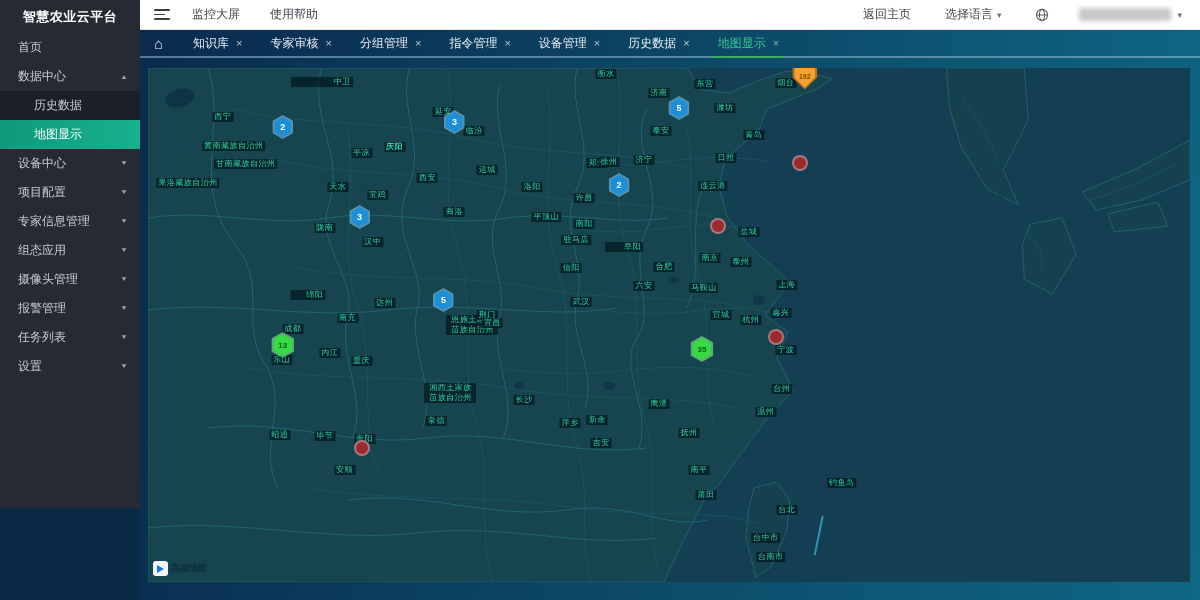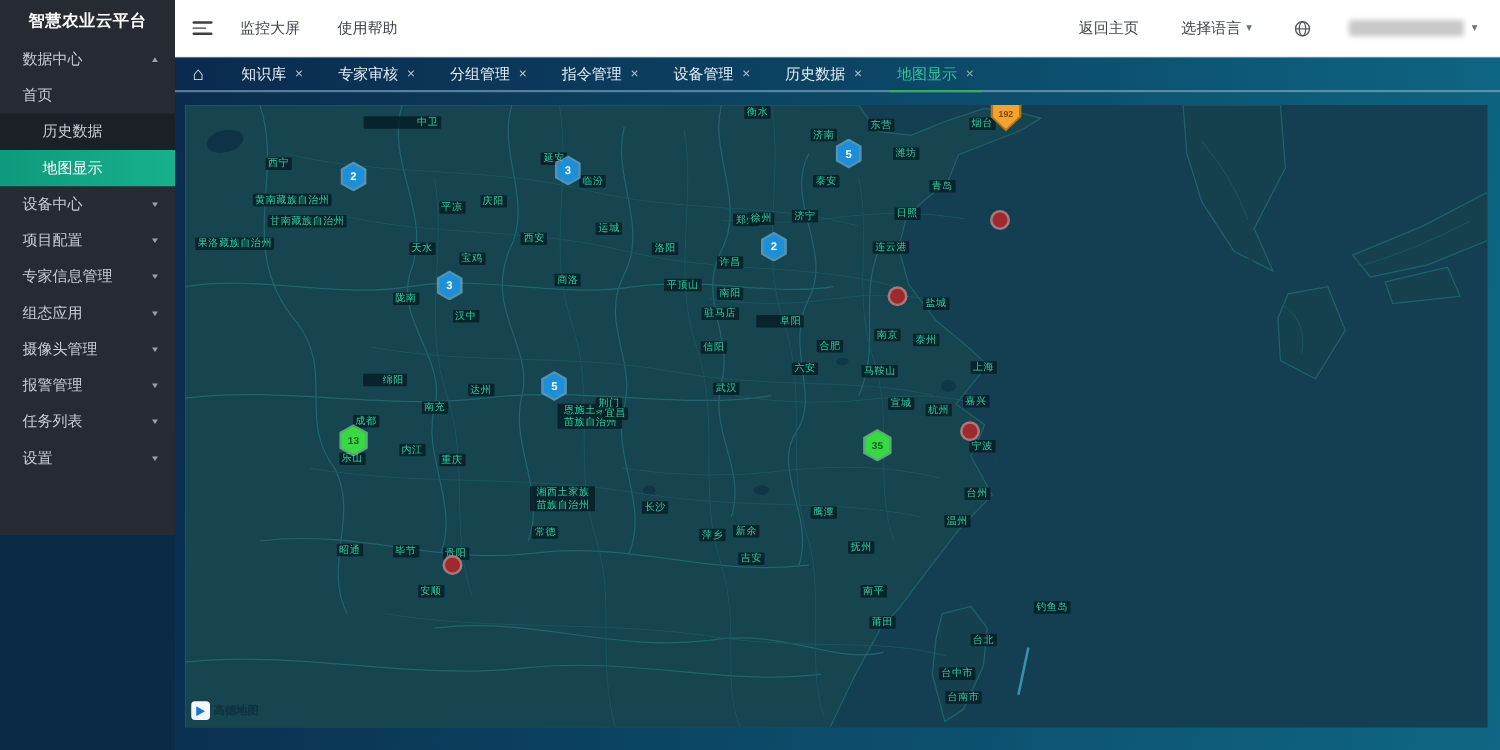--- a/index.html
+++ b/index.html
@@ -1,34 +1,34 @@
 <!DOCTYPE html>
 <html><head>
 <meta charset="utf-8">
 <style>
   * { margin:0; padding:0; box-sizing:border-box; }
   html,body { width:1200px; height:600px; overflow:hidden; background:#0a2a45;
     font-family:"Liberation Sans","DejaVu Sans",sans-serif; }
   .page { position:relative; width:1200px; height:600px; display:flex; }
 
   
-  .sidebar { width:140px; height:428px; background:#262b33; flex:0 0 140px; color:#cdd2d9; }
+  .sidebar { width:140px; height:508px; background:#262b33; flex:0 0 140px; color:#cdd2d9; }
   .sb-title { height:33px; display:flex; align-items:center; justify-content:center;
     color:#fff; font-size:13px; font-weight:bold; letter-spacing:.5px; }
   .sb-item { height:29px; display:flex; align-items:center; padding:0 12px 0 18px;
     font-size:12px; color:#c6ccd3; cursor:pointer; position:relative; }
   .sb-item .caret { margin-left:auto; font-size:8px; color:#9aa1a9; transform:scaleY(.8); }
   .sb-sub .sb-item { background:#1b1f26; padding-left:34px; }
   .sb-sub .sb-item.active { background:linear-gradient(90deg,#0e9a7c,#17b18c); color:#fff; }
 
   
   .main { flex:1; display:flex; flex-direction:column; min-width:0; }
 
   
-  .topbar { height:46px; background:#ffffff; display:flex; align-items:center;
+  .topbar { height:30px; background:#ffffff; display:flex; align-items:center;
     padding:0 18px 0 14px; border-bottom:1px solid #e6e6e6; }
   .hamburger { width:16px; height:11px; display:inline-flex; flex-direction:column;
     justify-content:space-between; margin-right:22px; cursor:pointer; }
   .hamburger i { display:block; height:1.6px; background:#3a3f45; border-radius:1px; }
   .hamburger i:nth-child(1){ width:16px; } .hamburger i:nth-child(2){ width:11px; }
   .hamburger i:nth-child(3){ width:16px; }
   .tb-link { font-size:12px; color:#40454b; margin-right:30px; cursor:pointer; white-space:nowrap; }
   .tb-right { margin-left:auto; display:flex; align-items:center; }
   .tb-right .tb-link { margin-right:0; margin-left:34px; display:inline-flex; align-items:center; gap:4px; }
   .dd { font-size:9px; color:#6b7177; }
@@ -90,25 +90,25 @@
 </style>
 </head>
 <body>
 
 <div class="page">
 
   <aside class="sidebar">
     <div class="sb-title">智慧农业云平台</div>
     <nav>
       <div class="sb-item">
+        <span>首页</span>
+      </div>
+      <div class="sb-item">
         <span>数据中心</span>
         <span class="caret">▲</span>
-      </div>
-      <div class="sb-item">
-        <span>首页</span>
       </div>
       <div class="sb-sub">
         <div class="sb-item">
           <span>历史数据</span>
         </div>
         <div class="sb-item active">
           <span>地图显示</span>
         </div>
       </div>
       <div class="sb-item">
@@ -273,21 +273,21 @@
 
         <div id="map-labels">
             <div class="city-label" style="left: 7.18391%; top: 9.53307%;">西宁</div>
             <div class="city-label" style="left: 8.23755%; top: 15.1751%;">黄南藏族自治州</div>
             <div class="city-label" style="left: 9.38697%; top: 18.677%;">甘南藏族自治州</div>
             <div class="city-label" style="left: 3.83142%; top: 22.3735%;">果洛藏族自治州</div>
             <div class="city-label" style="left: 16.6667%; top: 2.72374%; padding-left: 43px;">中卫</div>
             <div class="city-label" style="left: 28.3525%; top: 8.56031%;">延安</div>
             <div class="city-label" style="left: 31.3218%; top: 12.2568%;">临汾</div>
             <div class="city-label" style="left: 32.567%; top: 19.8444%;">运城</div>
-            <div class="city-label" style="left: 23.659%; top: 15.3696%;">庆阳</div>
+            <div class="city-label" style="left: 23.659%; top: 15.3696%; font-weight: bold;">庆阳</div>
             <div class="city-label" style="left: 20.4981%; top: 16.537%;">平凉</div>
             <div class="city-label" style="left: 18.1992%; top: 23.1518%;">天水</div>
             <div class="city-label" style="left: 22.0307%; top: 24.7082%;">宝鸡</div>
             <div class="city-label" style="left: 26.8199%; top: 21.4008%;">西安</div>
             <div class="city-label" style="left: 29.4061%; top: 28.0156%;">商洛</div>
             <div class="city-label" style="left: 16.954%; top: 31.1284%;">陇南</div>
             <div class="city-label" style="left: 21.5517%; top: 33.8521%;">汉中</div>
             <div class="city-label" style="left: 36.8774%; top: 23.1518%;">洛阳</div>
             <div class="city-label" style="left: 39.6552%; top: 18.4825%; margin-left: 36px;">郑州</div>
             <div class="city-label" style="left: 41.8582%; top: 25.2918%;">许昌</div>

